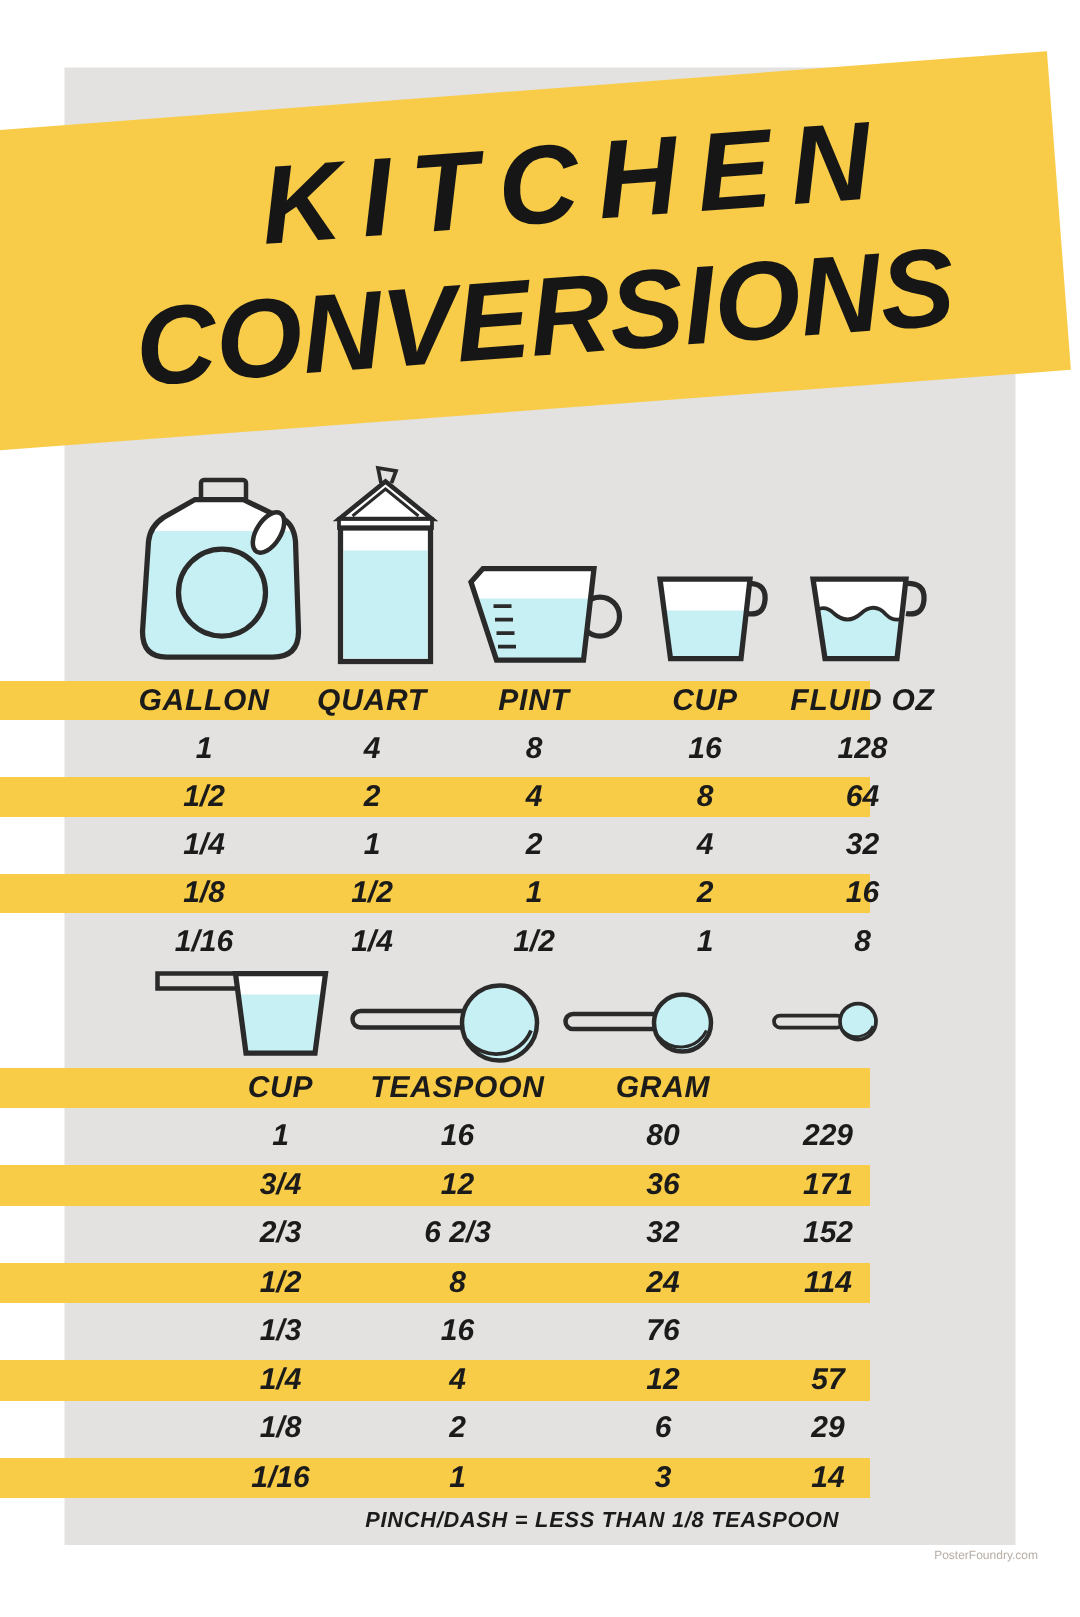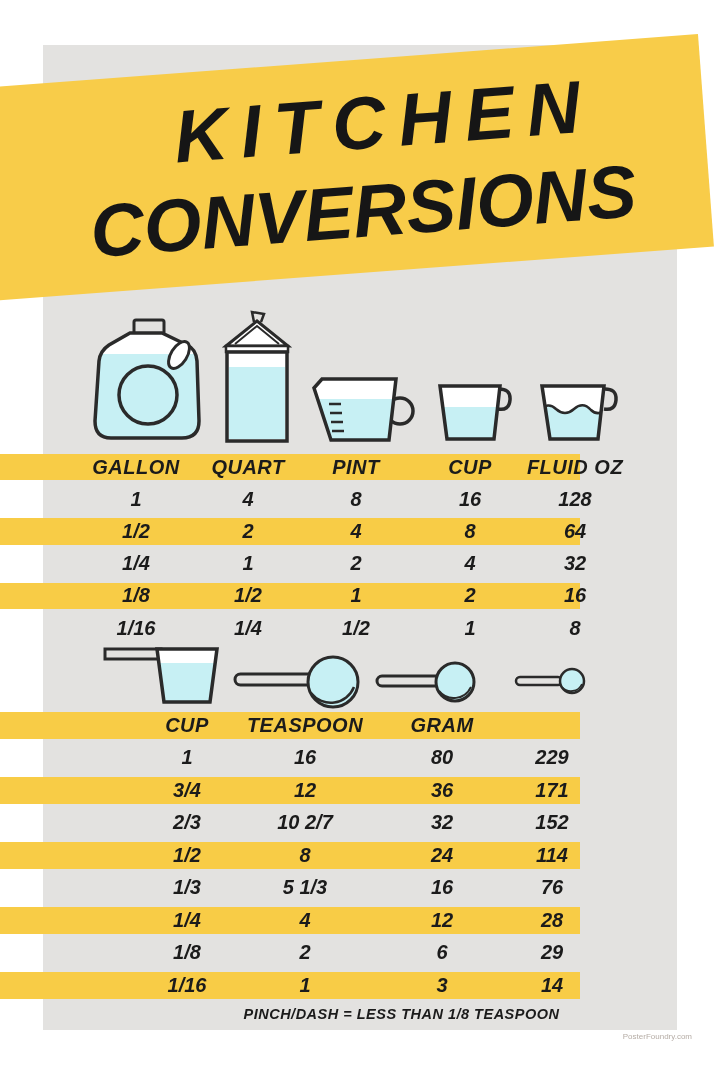--- a/index.html
+++ b/index.html
@@ -193,41 +193,40 @@
       <div class="cell">229</div>
     </div>
     <div class="t-row stripe">
       <div class="cell">3/4</div>
       <div class="cell">12</div>
       <div class="cell">36</div>
       <div class="cell">171</div>
     </div>
     <div class="t-row">
       <div class="cell">2/3</div>
-      <div class="cell">10 2/7</div>
+      <div class="cell">6 2/3</div>
       <div class="cell">32</div>
       <div class="cell">152</div>
     </div>
     <div class="t-row stripe">
       <div class="cell">1/2</div>
       <div class="cell">8</div>
       <div class="cell">24</div>
       <div class="cell">114</div>
     </div>
     <div class="t-row">
       <div class="cell">1/3</div>
-      <div class="cell">5 1/3</div>
       <div class="cell">16</div>
       <div class="cell">76</div>
     </div>
     <div class="t-row stripe">
       <div class="cell">1/4</div>
       <div class="cell">4</div>
       <div class="cell">12</div>
-      <div class="cell">28</div>
+      <div class="cell">57</div>
     </div>
     <div class="t-row">
       <div class="cell">1/8</div>
       <div class="cell">2</div>
       <div class="cell">6</div>
       <div class="cell">29</div>
     </div>
     <div class="t-row stripe">
       <div class="cell">1/16</div>
       <div class="cell">1</div>

